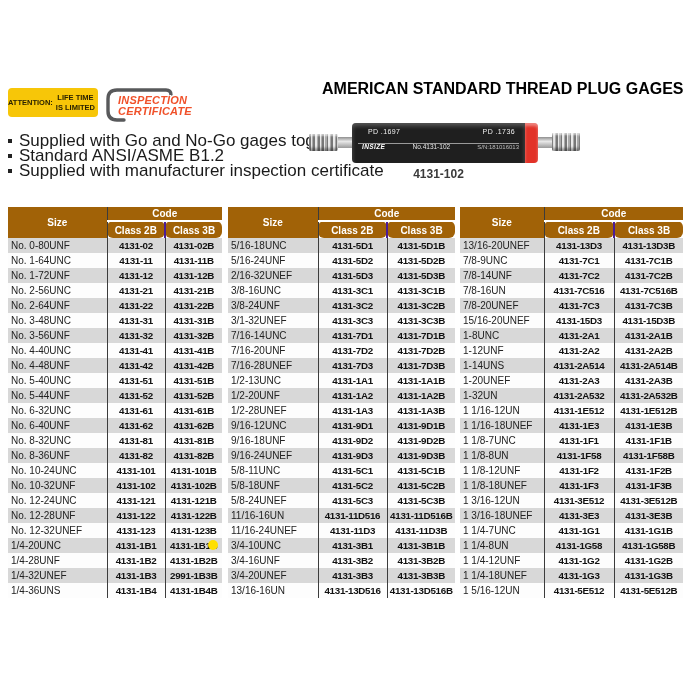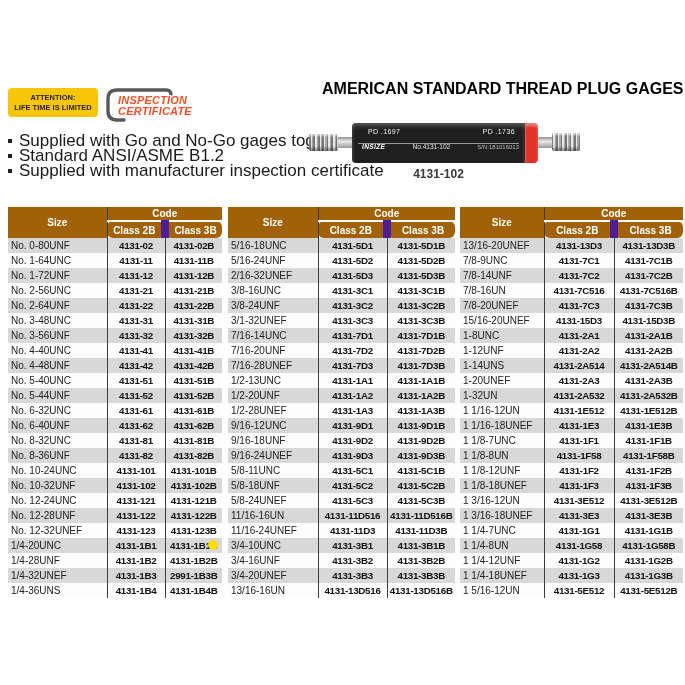--- a/index.html
+++ b/index.html
@@ -1,21 +1,21 @@
 <!DOCTYPE html>
 <html><head>
 <meta charset="utf-8">
 <style>
   html,body{margin:0;padding:0;background:#fff;}
   .page{position:relative;width:685px;height:685px;background:#ffffff;overflow:hidden;
         font-family:"Liberation Sans", sans-serif;color:#1a1a1a;}
 
   
   .attention{position:absolute;left:8px;top:88px;width:90px;height:29px;
-             background:#f7c608;border-radius:4px;display:flex;flex-direction:column;
+             background:#f7c608;border-radius:4px;display:flex;flex-direction:row;
              align-items:center;justify-content:center;text-align:center;}
   .attention div{font-size:7.5px;font-weight:bold;color:#2b2300;line-height:10px;}
 
   
   .cert{position:absolute;left:104px;top:86px;width:100px;height:38px;}
   .cert svg{position:absolute;left:0;top:0;}
   .cert-text{position:absolute;left:14px;top:9px;font-style:italic;font-weight:bold;
              font-size:11px;line-height:11px;color:#f0512a;letter-spacing:.2px;
              text-shadow:-1px -1px 0 #fff,1px -1px 0 #fff,-1px 1px 0 #fff,1px 1px 0 #fff;}
 
@@ -58,21 +58,21 @@
   .t1{left:8px;top:207px;width:214px;}
   .t2{left:228px;top:207px;width:227px;}
   .t3{left:460px;top:207px;width:223px;}
   .t1 .c-size{width:99px}.t1 .c-2b{width:58px}.t1 .c-3b{width:57px}
   .t2 .c-size{width:90px}.t2 .c-2b{width:69px}.t2 .c-3b{width:68px}
   .t3 .c-size{width:84px}.t3 .c-2b{width:70px}.t3 .c-3b{width:69px}
   th{background:#a16207;color:#fff;font-size:10px;font-weight:bold;padding:0;}
   th.code-h{height:13px;}
   th.class-h{height:16px;border-top:2px solid #fff;border-radius:6px;}
   th.size-h{border-right:1px solid #3c3c3c;}
-  th.c3b{border-left:8px solid #4c1d95;}
+  th.c3b{border-left:2px solid #4c1d95;}
   td{height:15px;padding:0 2px;font-size:10px;line-height:15px;white-space:nowrap;overflow:hidden;}
   td.size-cell{text-align:left;padding-left:3px;color:#222;}
   td.code-cell{text-align:center;font-weight:bold;color:#111;font-size:9.8px;
                letter-spacing:-0.3px;border-left:1px solid #3c3c3c;}
   tbody tr:nth-child(odd) td{background:#d8d8d8;}
   tbody tr:nth-child(even) td{background:#fdfdfd;}
 
   
   .marker-dot{position:absolute;left:208px;top:540px;width:10px;height:10px;
               border-radius:50%;background:#ffdf00;}

